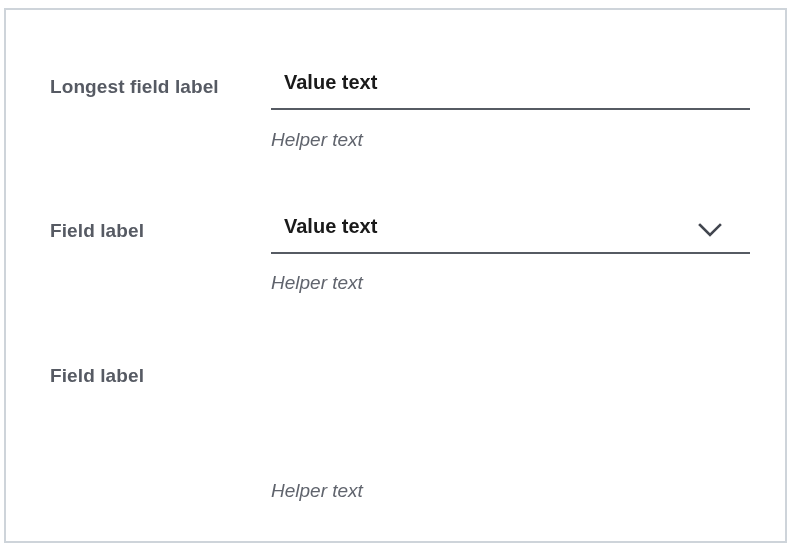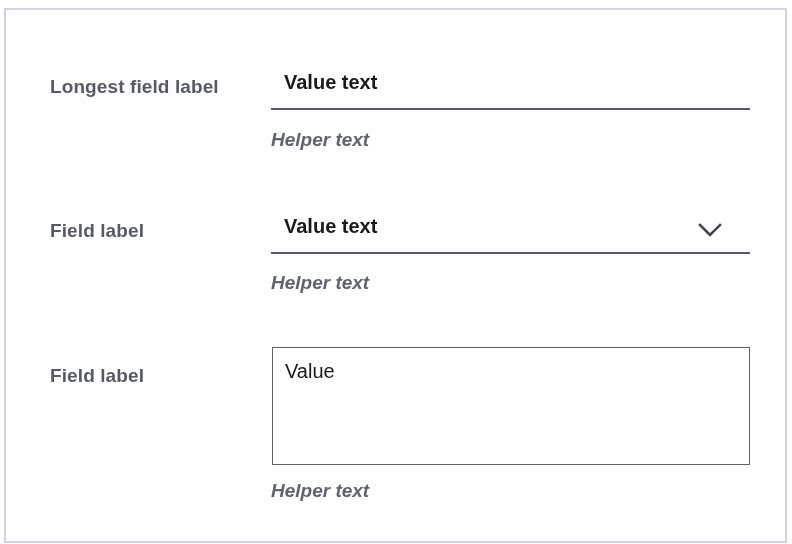--- a/index.html
+++ b/index.html
@@ -81,21 +81,20 @@
   .chevron svg { display: block; }
 
   
   .helper-text {
     position: absolute;
     left: 265px;
     font-size: 19px;
     font-style: italic;
     color: #60646d;
     white-space: nowrap;
-    font-weight: bold;
   }
 
   
   .textarea-box {
     position: absolute;
     left: 266px;
     top: 337px;
     width: 478px;
     height: 118px;
     border: 1.5px solid #5b6068;
@@ -150,19 +149,16 @@
             <path d="M2 3 L12 13 L22 3" fill="none" stroke="#42464f" stroke-width="2.6" stroke-linecap="square" stroke-linejoin="miter"></path>
           </svg>
         </span>
       </div>
     </div>
   </div>
   <div class="helper-text" id="helper-text-2">Helper text</div>
 
   <div class="field-label" id="label-textarea">Field label</div>
 
-  <div class="textarea-box">
-    <span class="value">Value</span>
-  </div>
 
   <div class="helper-text" id="helper-text-3">Helper text</div>
 
 </div>
 
 </body></html>

